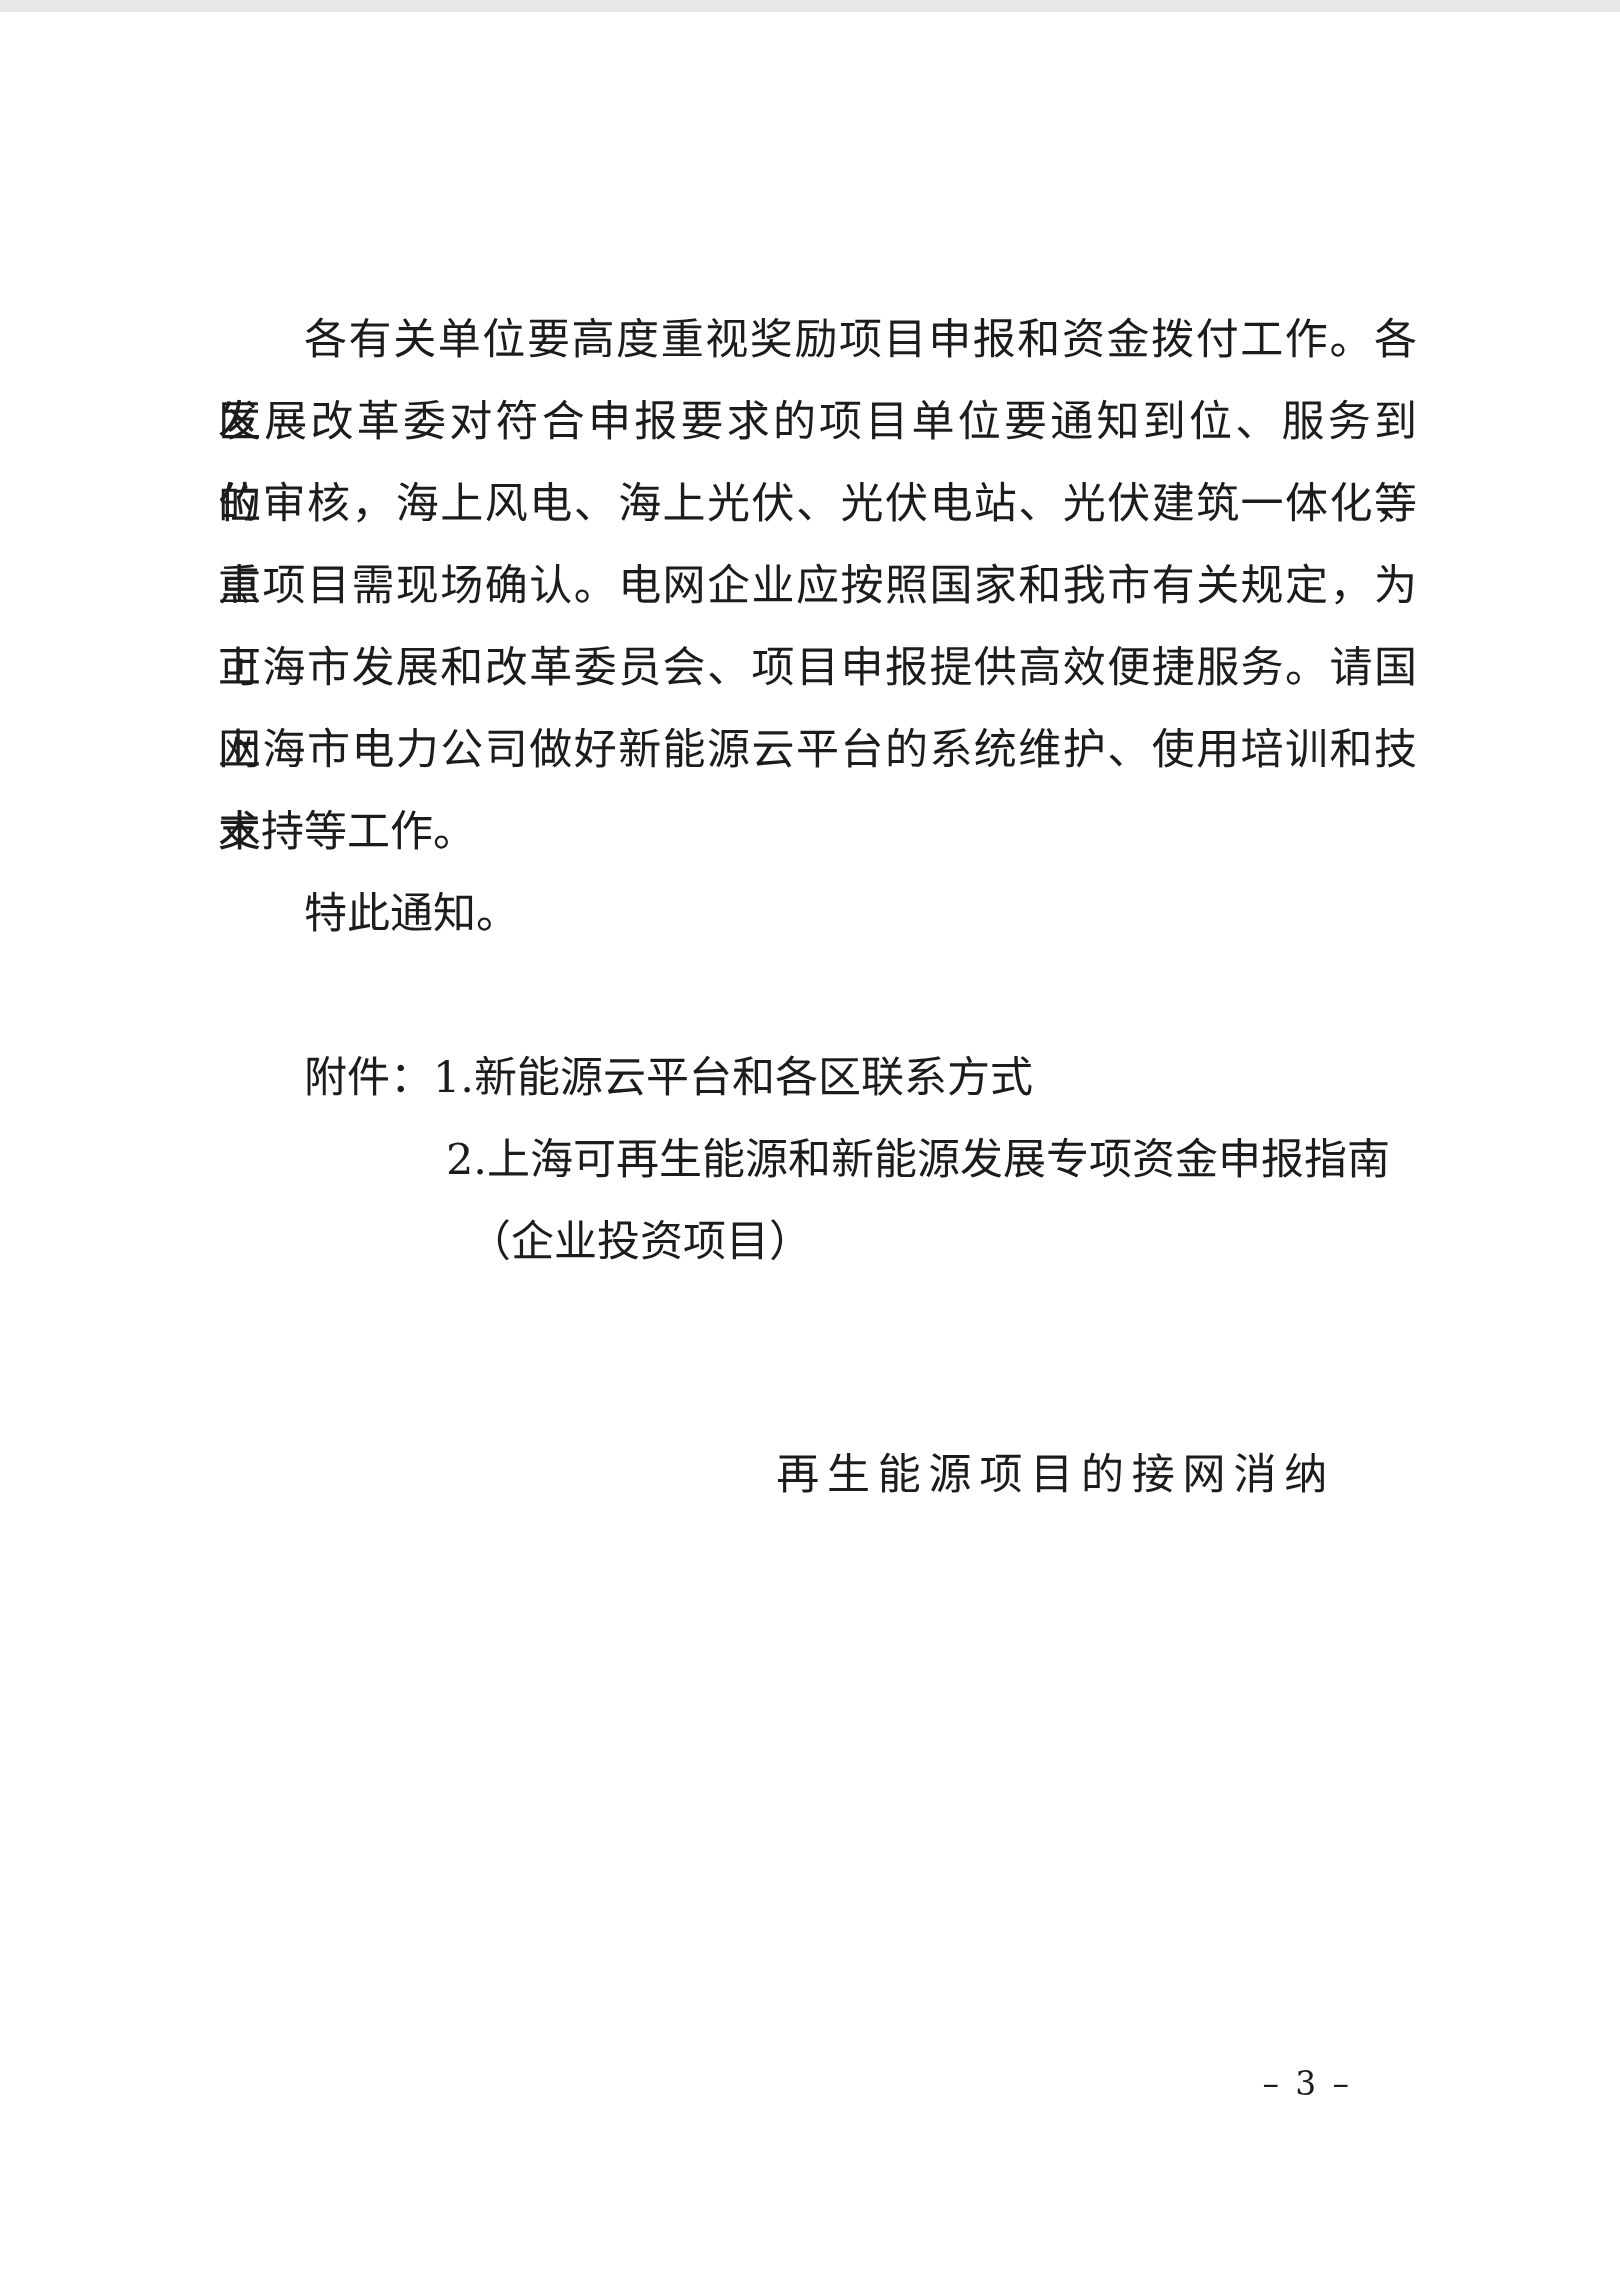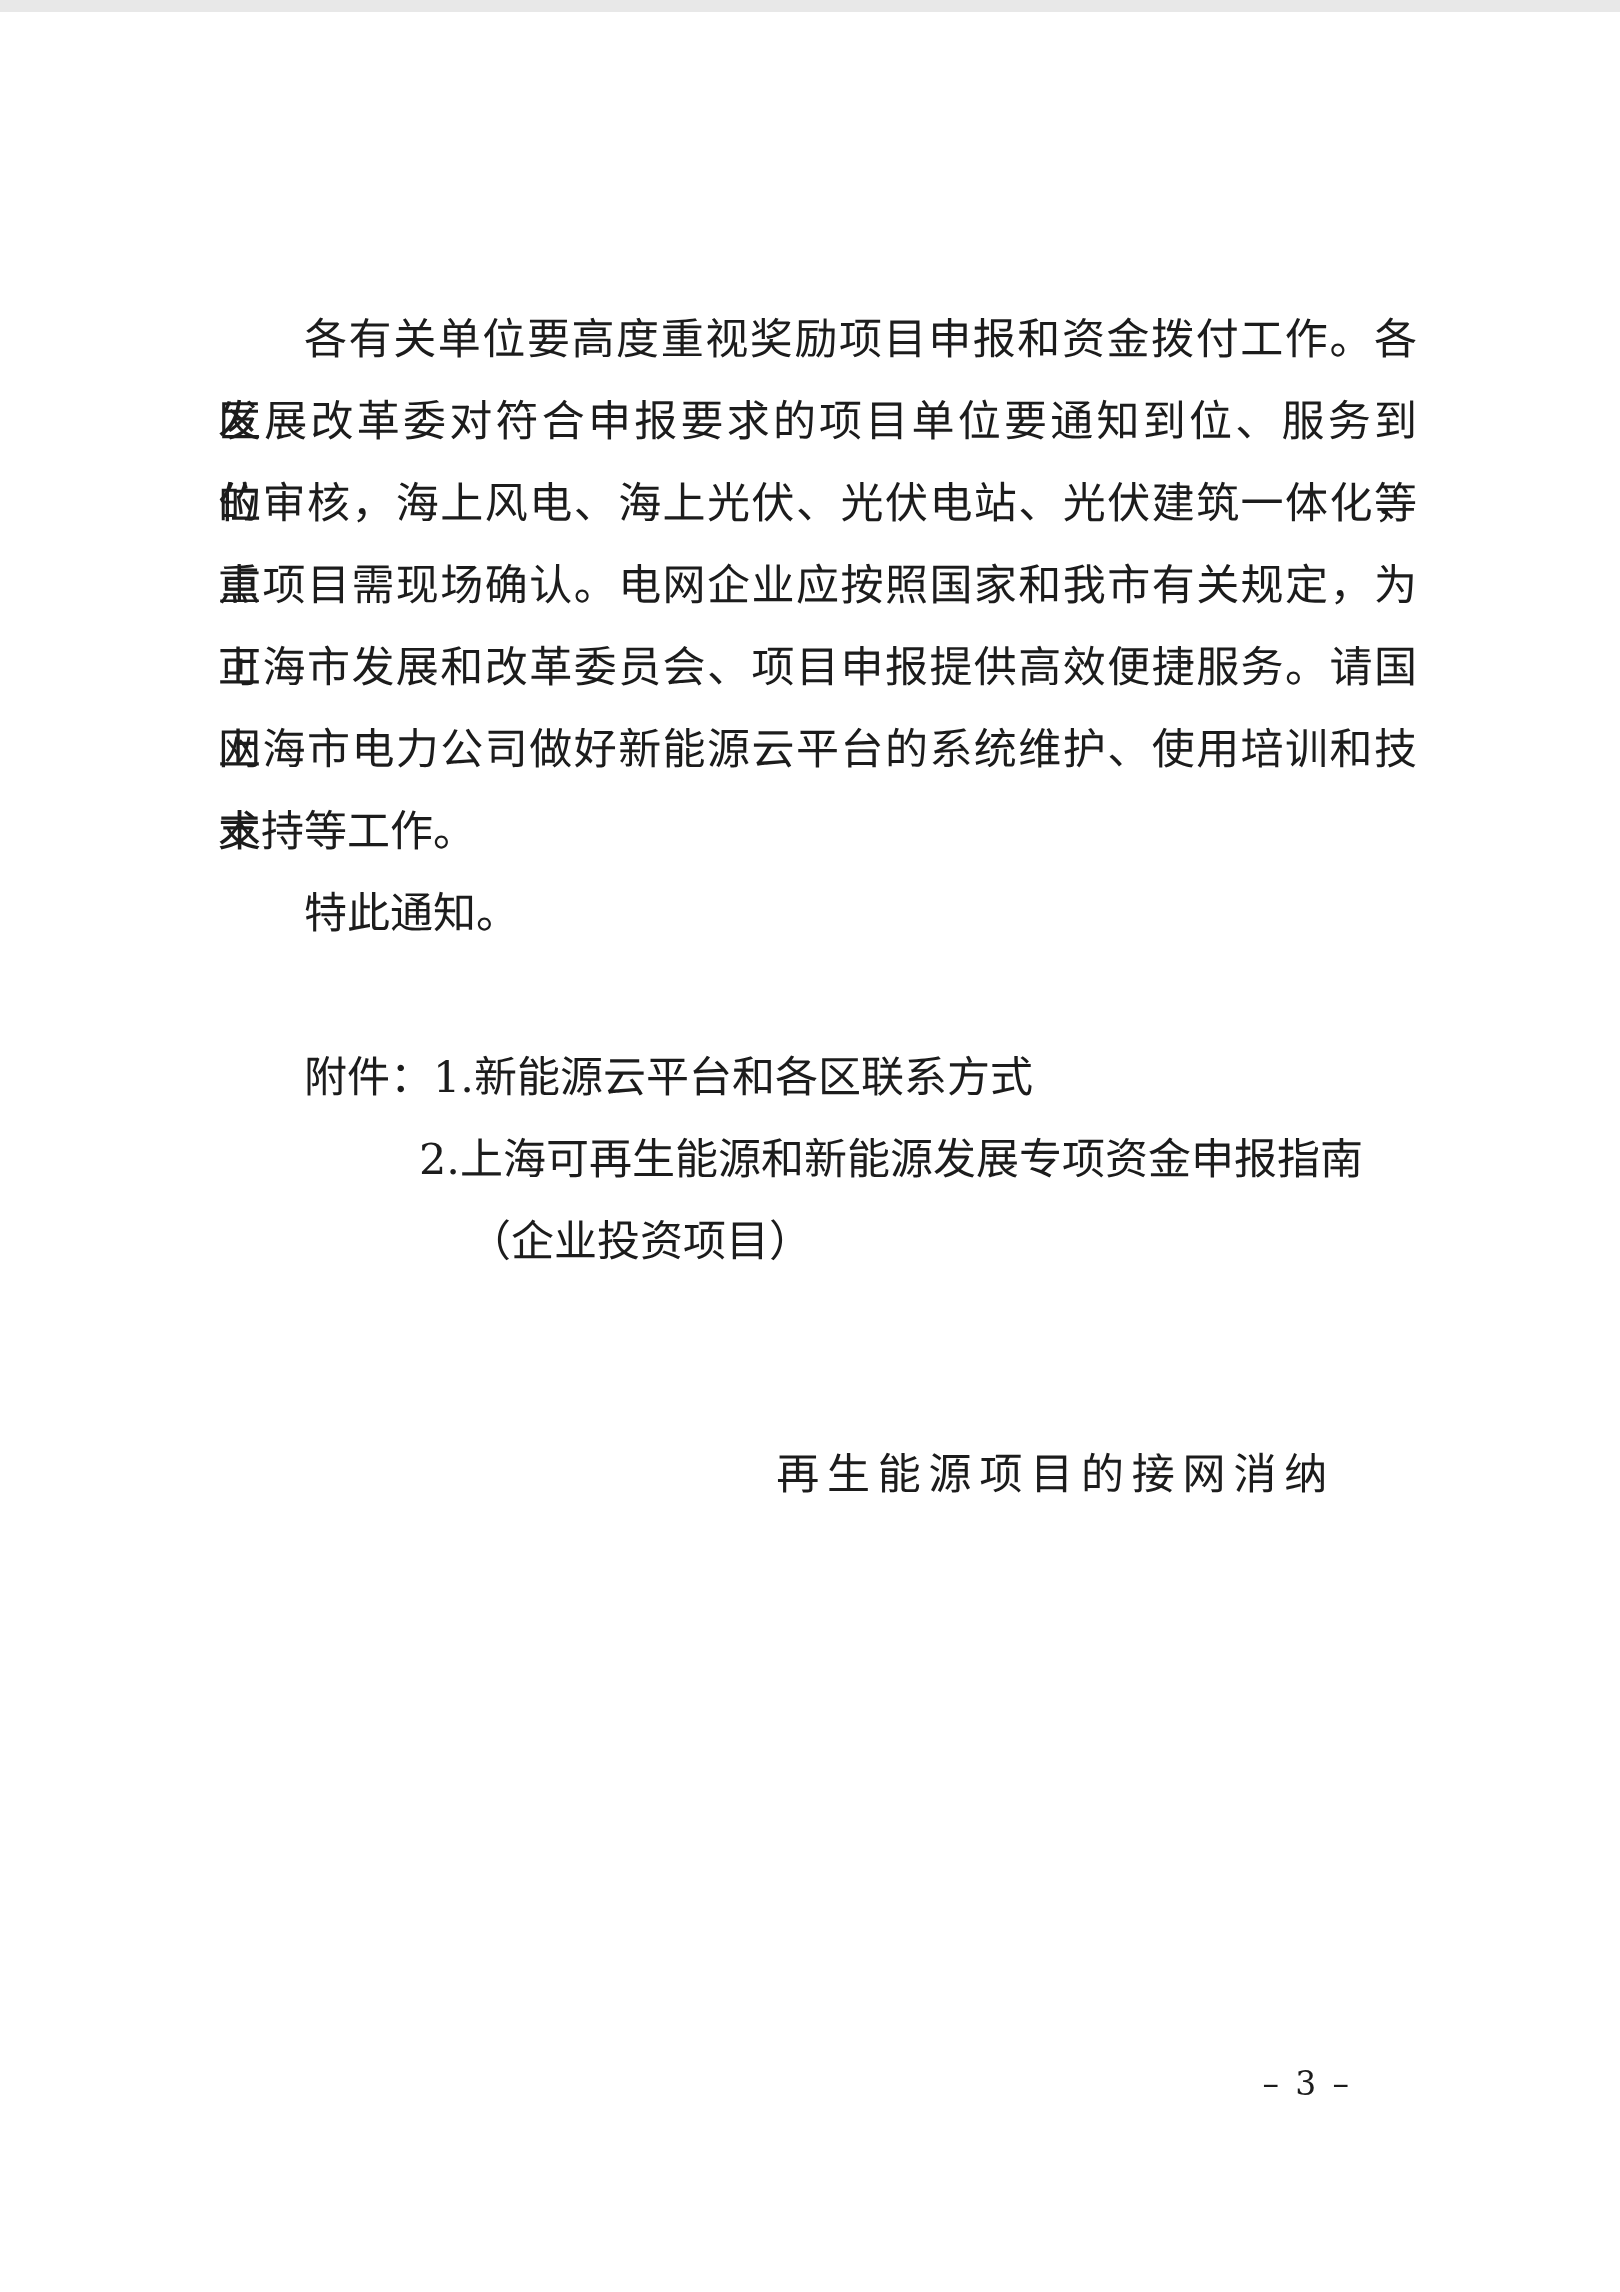--- a/index.html
+++ b/index.html
@@ -39,20 +39,21 @@
     text-align-last: justify;
   }
 
   
   .indent {
     text-indent: 86px;
   }
 
   .att-item2 {
     padding-left: 201px;
+    text-align: center;
   }
 
   .att-note {
     padding-left: 250px;
   }
 
   .blank {
     height: 82px;
   }
 

